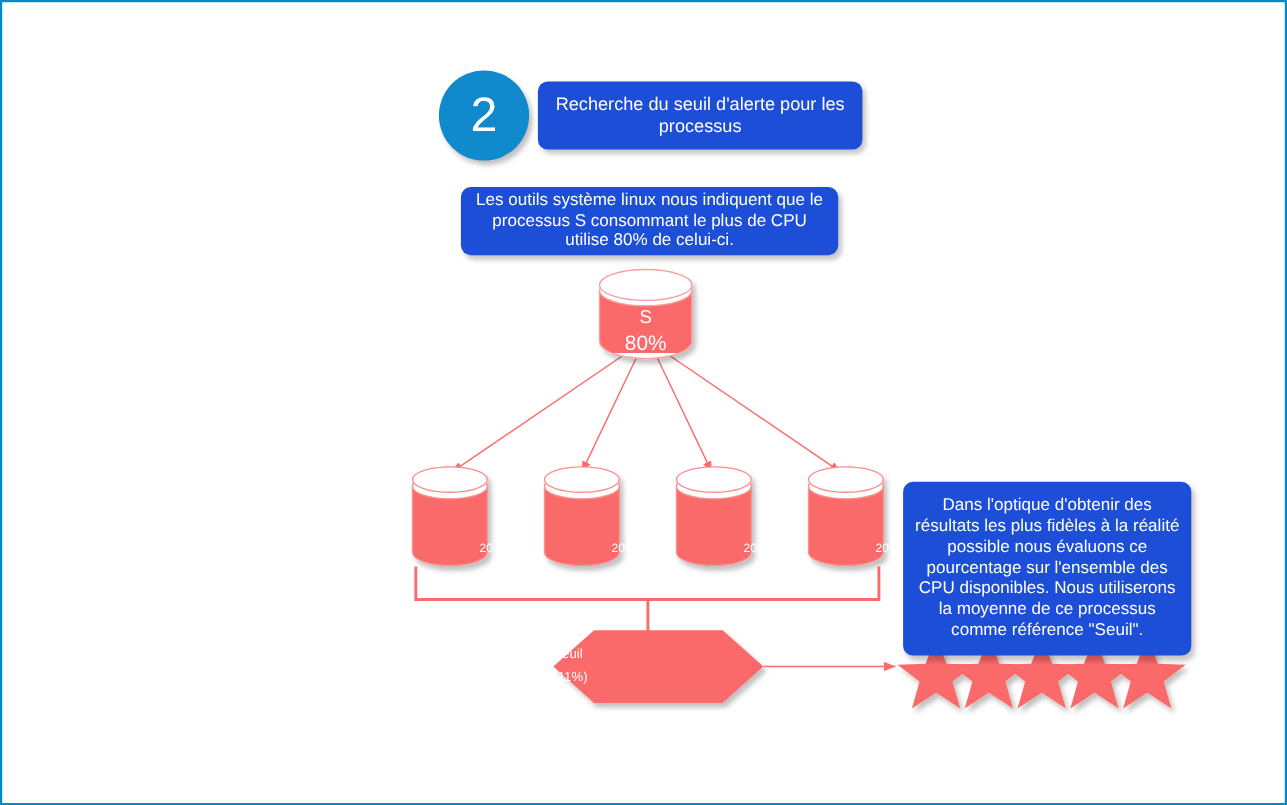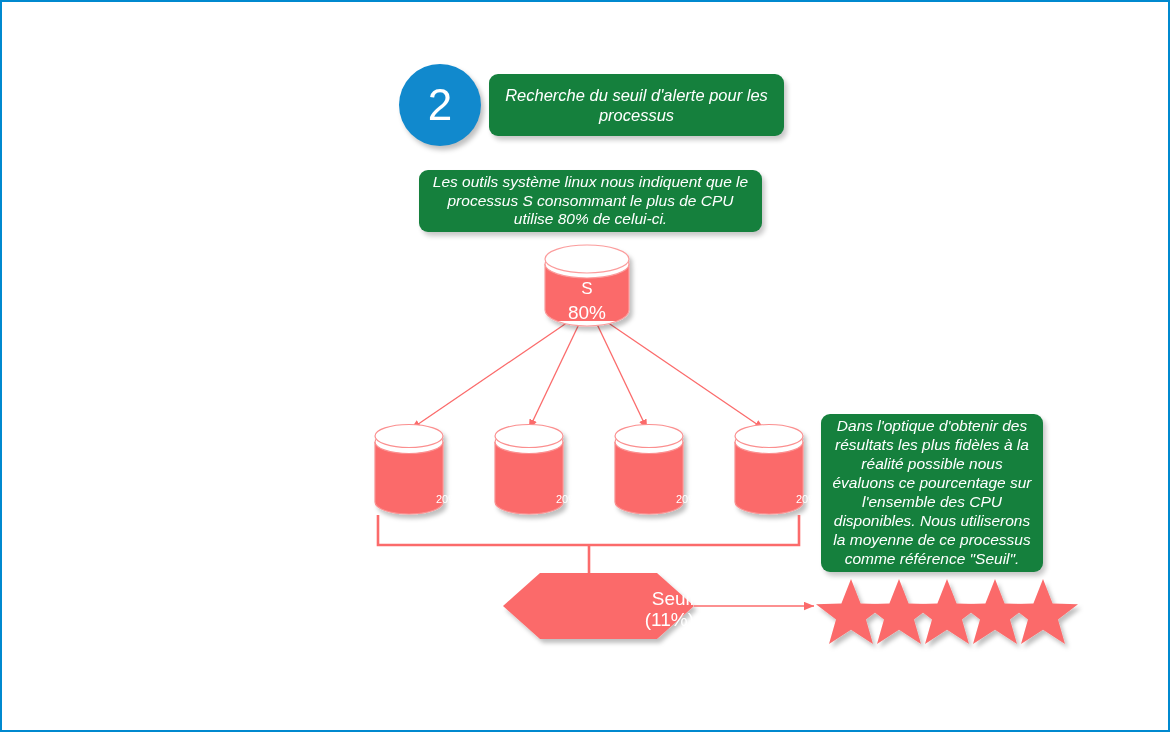--- a/index.html
+++ b/index.html
@@ -16,31 +16,30 @@
     height: 732px;
     background: #ffffff;
     box-sizing: border-box;
     border: 2px solid #0089cf;
     overflow: hidden;
   }
   .abs { position: absolute; }
 
   
   .bluebox {
-    background: #15803d;
+    background: #1d4ed8;
     color: #ffffff;
     border-radius: 9px;
     box-sizing: border-box;
     display: flex;
     align-items: center;
     justify-content: center;
     text-align: center;
     line-height: 1.22;
     box-shadow: 3px 4px 5px rgba(0,0,0,0.22);
-    font-style: italic;
   }
   .step-circle {
     background: #1189cd;
     color: #ffffff;
     border-radius: 50%;
     display: flex;
     align-items: center;
     justify-content: center;
     box-shadow: 3px 4px 5px rgba(0,0,0,0.25);
     font-size: 44px;
@@ -75,22 +74,22 @@
     font-weight: normal;
     pointer-events: none;
   }
   .cyl-s-name { font-size: 17px; }
   .cyl-s-pct  { font-size: 19px; }
   .cyl-pct    { font-size: 11px; padding-left: 38px; }
 
   .hex-label {
     position: absolute;
     color: #ffffff;
-    text-align: right;
-    font-size: 19px;
+    text-align: left;
+    font-size: 12px;
     line-height: 1.25;
     pointer-events: none;
   }
 </style>
 </head>
 <body>
 
 <div id="canvas">
 
   <svg id="vector" viewBox="0 0 1170 732" xmlns="http://www.w3.org/2000/svg">
@@ -196,21 +195,21 @@
     </g>
   </svg>
 
   <div class="abs step-circle" id="step-number" style="left:397px; top:62px; width:82px; height:82px;">2</div>
 
   <div class="abs bluebox" id="title-box" style="left:487px; top:72px; width:295px; height:62px;">Recherche du seuil d'alerte pour les processus</div>
 
   <div class="abs bluebox" id="info-box" style="left:417px; top:168px; width:343px; height:62px;">Les outils système linux nous indiquent que le processus S consommant le plus de CPU utilise 80% de celui-ci.</div>
 
 
-  <div class="abs bluebox" id="right-box" style="left:819px; top:412px; width:222px; height:158px;">Dans l'optique d'obtenir des résultats les plus fidèles à la réalité possible nous évaluons ce pourcentage sur l'ensemble des CPU disponibles. Nous utiliserons la moyenne de ce processus comme référence "Seuil".</div>
+  <div class="abs bluebox" id="right-box" style="left:819px; top:436px; width:262px; height:158px;">Dans l'optique d'obtenir des résultats les plus fidèles à la réalité possible nous évaluons ce pourcentage sur l'ensemble des CPU disponibles. Nous utiliserons la moyenne de ce processus comme référence "Seuil".</div>
 
   <div class="abs cyl-label cyl-s-name" style="left:543px; top:277px; width:84px;">S</div>
   <div class="abs cyl-label cyl-s-pct" style="left:543px; top:300px; width:84px;">80%</div>
 
   <div class="abs cyl-label cyl-pct" style="left:373px; top:491px; width:68px;">20%</div>
   <div class="abs cyl-label cyl-pct" style="left:493px; top:491px; width:68px;">20%</div>
   <div class="abs cyl-label cyl-pct" style="left:613px; top:491px; width:68px;">20%</div>
   <div class="abs cyl-label cyl-pct" style="left:733px; top:491px; width:68px;">20%</div>
 
   <div class="abs hex-label" style="left:501px; top:585px; width:191px;">Seuil</div>

